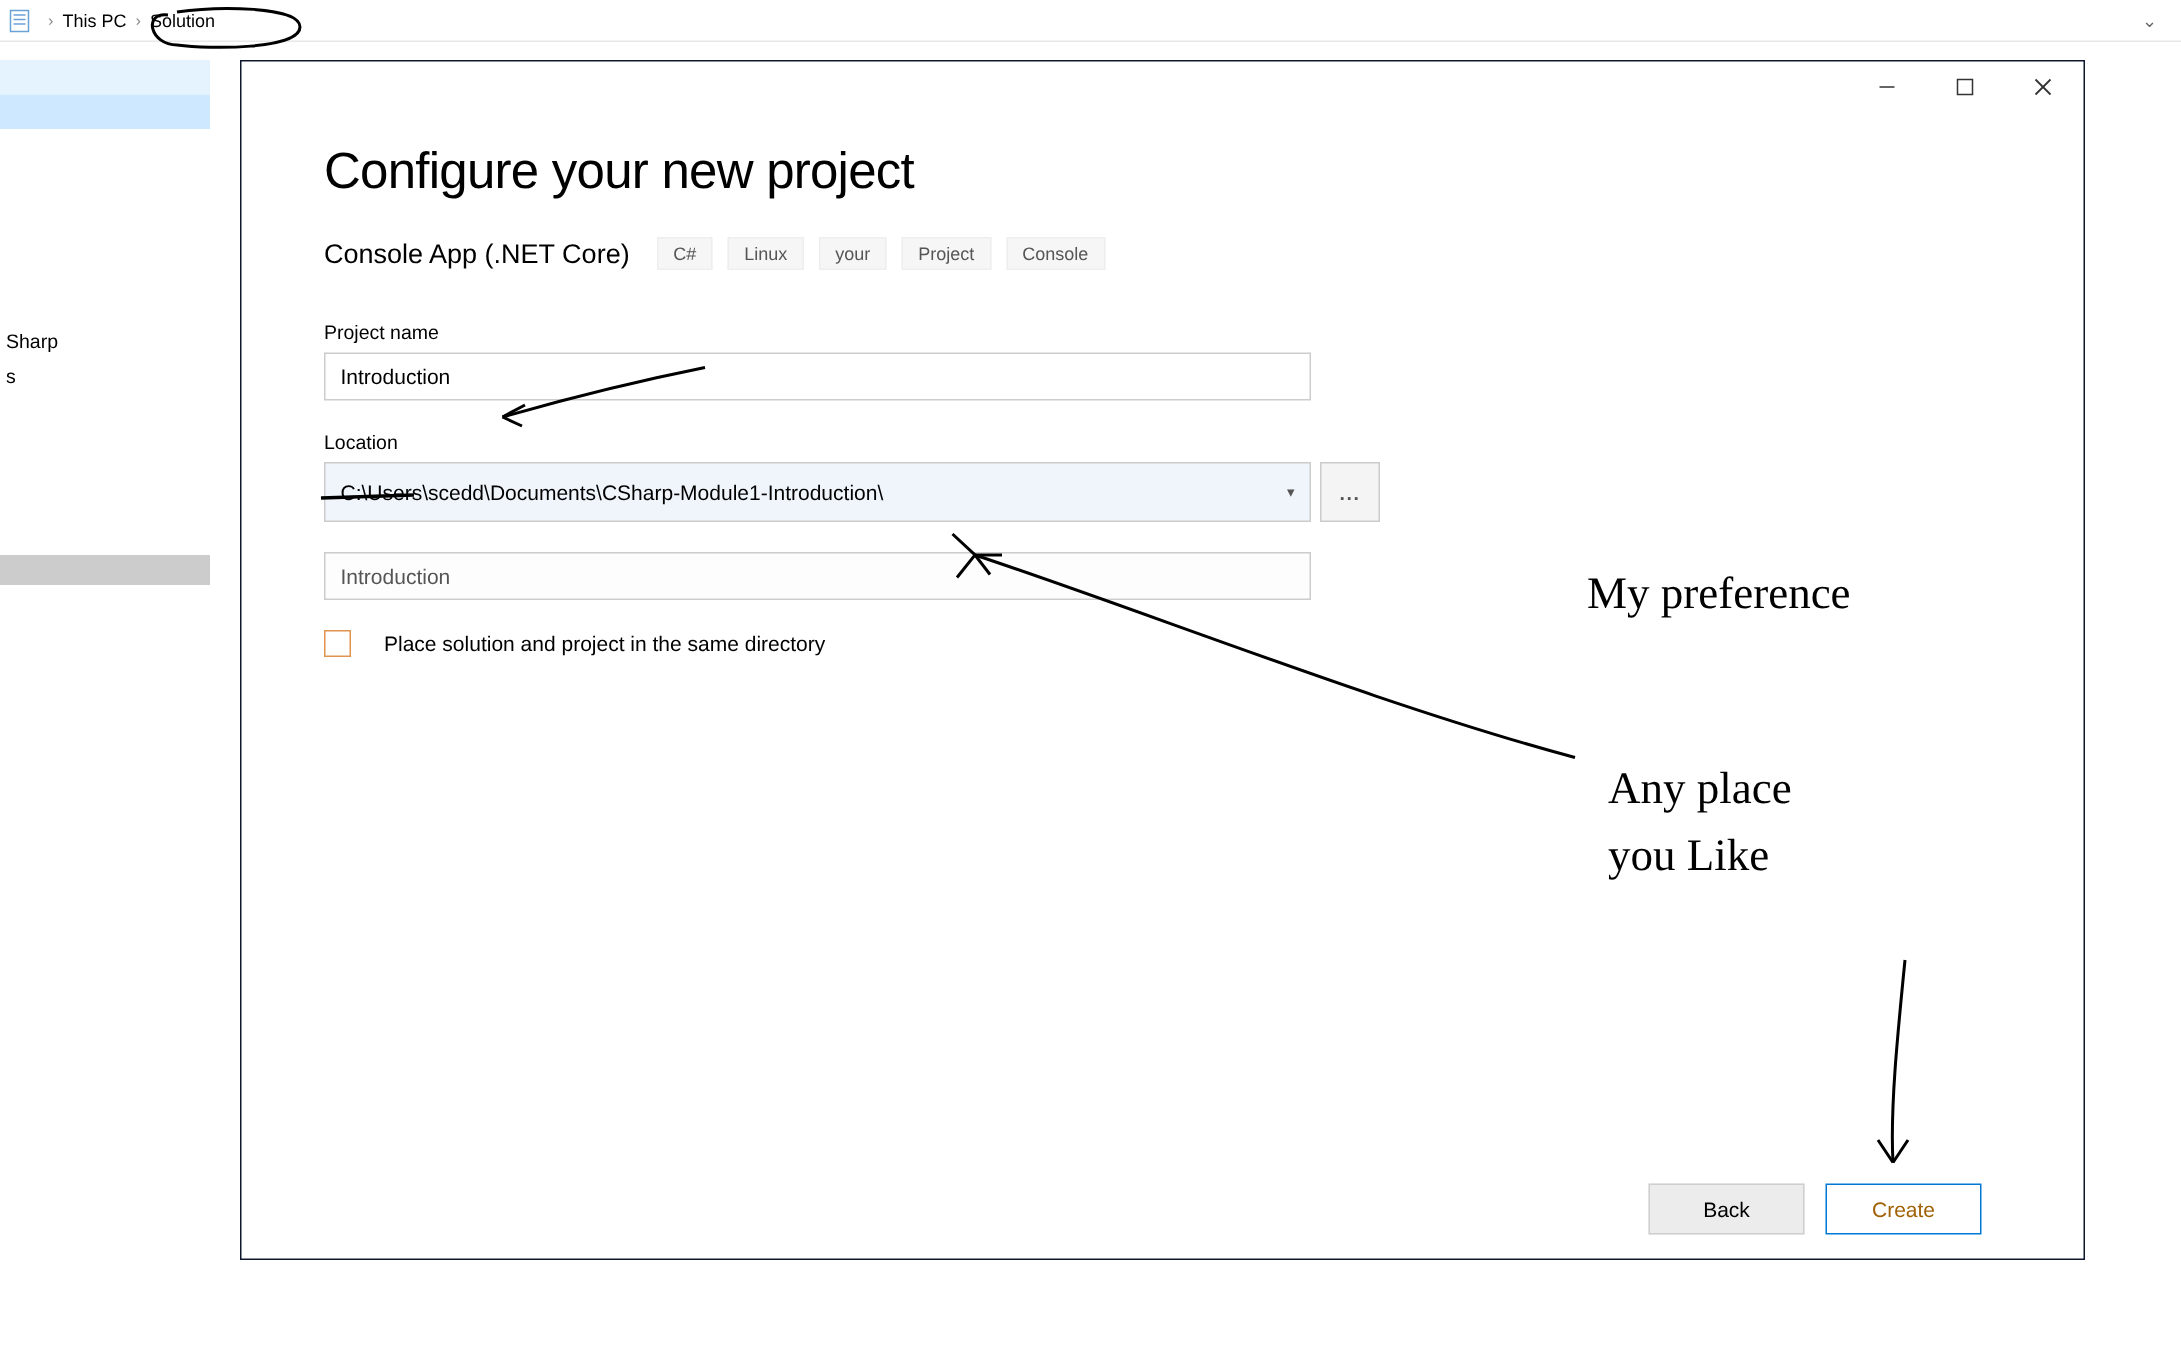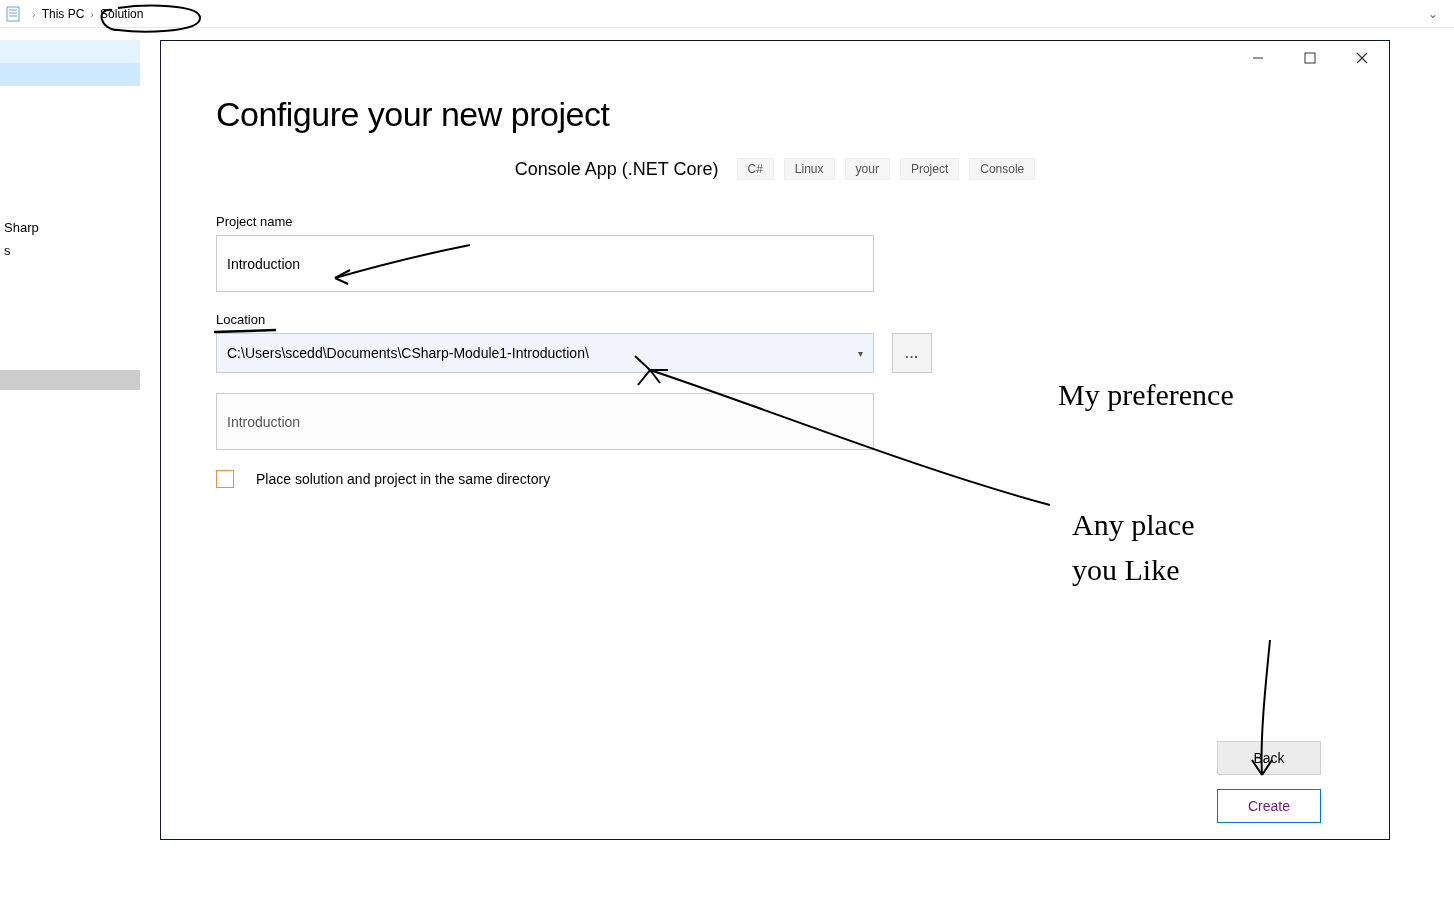--- a/index.html
+++ b/index.html
@@ -100,21 +100,20 @@
   font-size: 34px;
   font-weight: 400;
   margin-bottom: 24px;
   letter-spacing: -0.5px;
 }
 .subtitle-row {
   display: flex;
   align-items: center;
   gap: 10px;
   margin-bottom: 34px;
-  justify-content: center;
 }
 .subtitle {
   font-size: 18px;
   font-weight: 400;
   margin-right: 8px;
 }
 .tag {
   background: #f6f6f6;
   border: 1px solid #eee;
   color: #555;
@@ -123,33 +122,33 @@
 }
 .field-label {
   font-size: 13px;
   margin-bottom: 6px;
   display: flex;
   align-items: center;
   gap: 6px;
 }
 .text-input {
   width: 658px;
-  height: 57px;
+  height: 32px;
   border: 1px solid #cccccc;
   padding: 5px 10px;
   font-size: 14px;
   font-family: inherit;
   outline: none;
   background: #fff;
 }
 .text-input.readonly { background: #fdfdfd; color: #555; }
 .location-row {
   display: flex;
   align-items: center;
-  gap: 18px;
+  gap: 6px;
   margin-bottom: 20px;
 }
 .combo {
   width: 658px;
   height: 40px;
   border: 1px solid #cccccc;
   background: #f0f5fb;
   display: flex;
   align-items: center;
   padding: 0 10px;
@@ -201,39 +200,38 @@
   cursor: pointer;
 }
 .checkbox-label { font-size: 14px; }
 
 .dialog-footer {
   position: absolute;
   bottom: 16px;
   right: 68px;
   display: flex;
   gap: 14px;
-  flex-direction: column;
 }
 .btn {
   width: 104px;
   height: 34px;
   display: flex;
   align-items: center;
   justify-content: center;
   font-size: 14px;
   cursor: pointer;
 }
 .btn-back {
   background: #ececec;
   border: 1px solid #cfcfcf;
 }
 .btn-create {
   background: #fff;
   border: 1px solid #0078d4;
-  color: #701a75;
+  color: #a16207;
 }
 
 
 .annotation-layer {
   position: absolute;
   left: 0; top: 0;
   width: 1454px; height: 909px;
   pointer-events: none;
 }
 </style>

